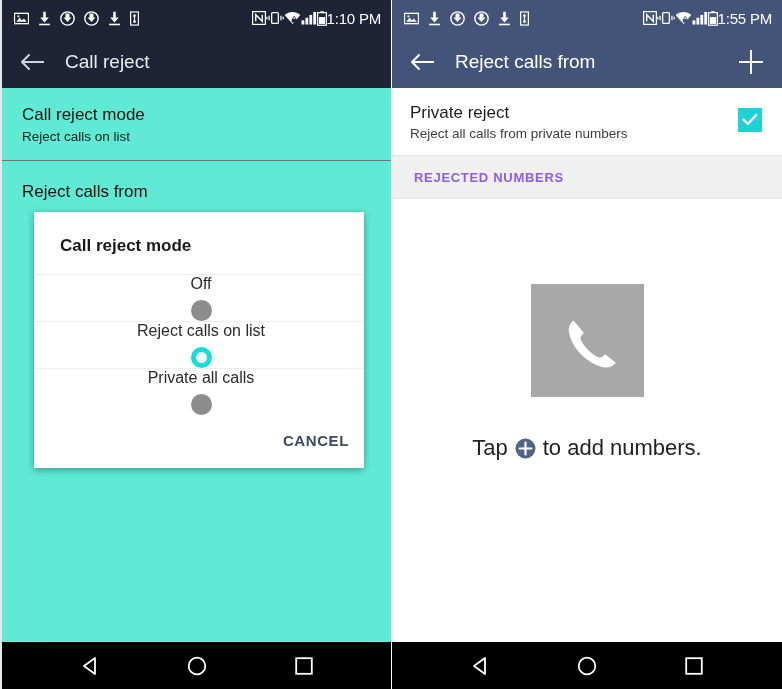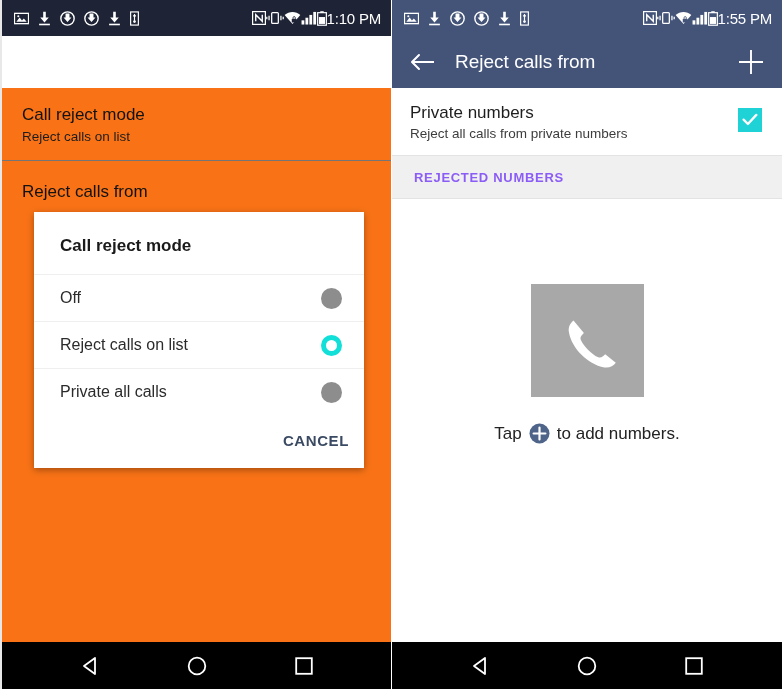--- a/index.html
+++ b/index.html
@@ -37,21 +37,21 @@
     font-size: 19px; color: #e9ebef; margin-left: 20px;
     font-family: "Liberation Sans", sans-serif; font-weight: 400;
   }
   .ab-right { margin-left: auto; display: flex; align-items: center; }
   .backarrow { width: 26px; height: 20px; flex: none; }
   .plusbtn { width: 30px; height: 30px; }
 
   
   .left-body {
     position: absolute; top: 88px; left: 0; right: 0; bottom: 47px;
-    background: #f97316;
+    background: #5eead4;
   }
   .setting-row { padding: 16px 20px 14px 20px; }
   .setting-title { font-size: 17px; color: #121212; line-height: 22px; }
   .setting-sub { font-size: 13.5px; color: #1c1c1c; margin-top: 2px; line-height: 18px; }
   .row-div { height: 1px; background: #757575; }
   .setting-row.second { padding-top: 20px; padding-bottom: 18px; }
 
   
   .scrim { position: absolute; inset: 0; }
   .dialog {
@@ -60,20 +60,21 @@
     box-shadow: 0 2px 7px rgba(0,0,0,0.34);
   }
   .dlg-title {
     font-size: 17px; font-weight: bold; color: #1a1a1a;
     padding: 24px 26px 18px 26px;
   }
   .dlg-opt {
     display: flex; align-items: center; justify-content: space-between;
     padding: 0 22px 0 26px; height: 47px;
     border-top: 1px solid #efefef;
+    flex-direction: column;
   }
   .dlg-opt:first-of-type { border-top: none; }
   .dlg-opt-label { font-size: 16px; color: #2b2b2b; }
   .radio { width: 21px; height: 21px; border-radius: 50%; flex: none; }
   .radio.off { background: #8d8d8d; }
   .radio.on  { background: transparent; border: 5px solid #13dfd9; }
   .dlg-actions { display: flex; justify-content: flex-end; padding: 17px 15px 19px 0; }
   .dlg-cancel {
     font-size: 15px; font-weight: bold; color: #3b4a63; letter-spacing: 0.6px;
     background: none; border: none; cursor: pointer;
@@ -104,21 +105,21 @@
   }
   .empty {
     position: absolute; top: 196px; left: 0; right: 0;
     display: flex; flex-direction: column; align-items: center;
   }
   .empty-icon {
     width: 113px; height: 113px; background: #a8a8a8;
     display: flex; align-items: center; justify-content: center;
   }
   .empty-text {
-    margin-top: 26px; font-size: 17px; color: #232323;
+    margin-top: 38px; font-size: 22px; color: #232323;
     display: flex; align-items: center; gap: 7px;
   }
   .inline-plus { width: 21px; height: 21px; flex: none; display: inline-block; }
 
   
   .navbar {
     position: absolute; bottom: 0; left: 0; right: 0; height: 47px;
     background: #000000; display: flex; align-items: center;
     justify-content: space-around; padding: 0 34px;
   }
@@ -204,20 +205,29 @@
           <svg width="10" height="15" viewBox="0 0 11 16">
               <rect x="3.6" y="0" width="3.8" height="1.7" fill="#fff"></rect>
               <rect x="0.7" y="1.6" width="9.6" height="13.8" fill="none" stroke="#fff" stroke-width="1.3"></rect>
               <rect x="2.1" y="6.4" width="6.8" height="7.6" fill="#fff"></rect>
             </svg>
         </span>
         <span class="clock">1:10 PM</span>
       </div>
     </div>
 
+    <div class="actionbar" style="background:#1e2435">
+      <span class="backarrow">
+        <svg width="26" height="20" viewBox="0 0 26 20">
+            <path d="M25 10 H3" stroke="#cfd3db" stroke-width="2" fill="none"></path>
+            <path d="M10 3 L3 10 L10 17" stroke="#cfd3db" stroke-width="2" fill="none" stroke-linecap="round" stroke-linejoin="round"></path>
+          </svg>
+      </span>
+      <span class="ab-title">Call reject</span>
+    </div>
 
     <div class="left-body">
 
       <div class="setting-row">
         <div class="setting-title">Call reject mode</div>
         <div class="setting-sub">Reject calls on list</div>
       </div>
       <div class="row-div"></div>
       <div class="setting-row second">
         <div class="setting-title">Reject calls from</div>
@@ -362,21 +372,21 @@
               <path d="M15 3 V27 M3 15 H27" stroke="#ffffff" stroke-width="1.9"></path>
             </svg>
         </span>
       </span>
     </div>
 
     <div class="right-body">
 
       <div class="priv-row">
         <div>
-          <div class="priv-title">Private numbers</div>
+          <div class="priv-title">Private reject</div>
           <div class="priv-sub">Reject all calls from private numbers</div>
         </div>
         <span class="checkbox">
           <svg width="16" height="14" viewBox="0 0 16 14">
               <path d="M1.6 6.6 L5.9 11 L14.3 1.9" stroke="#ffffff" stroke-width="2.3" fill="none" stroke-linecap="round" stroke-linejoin="round"></path>
             </svg>
         </span>
       </div>
 
       <div class="section-head">

